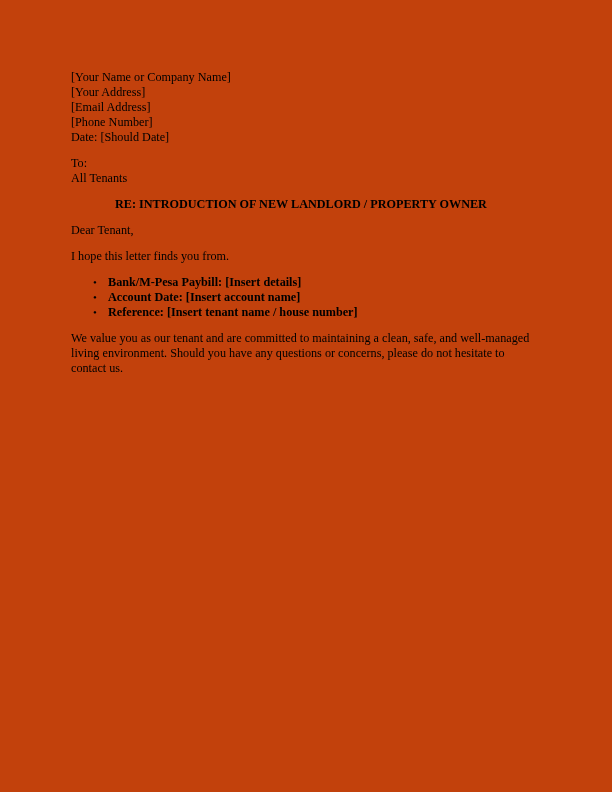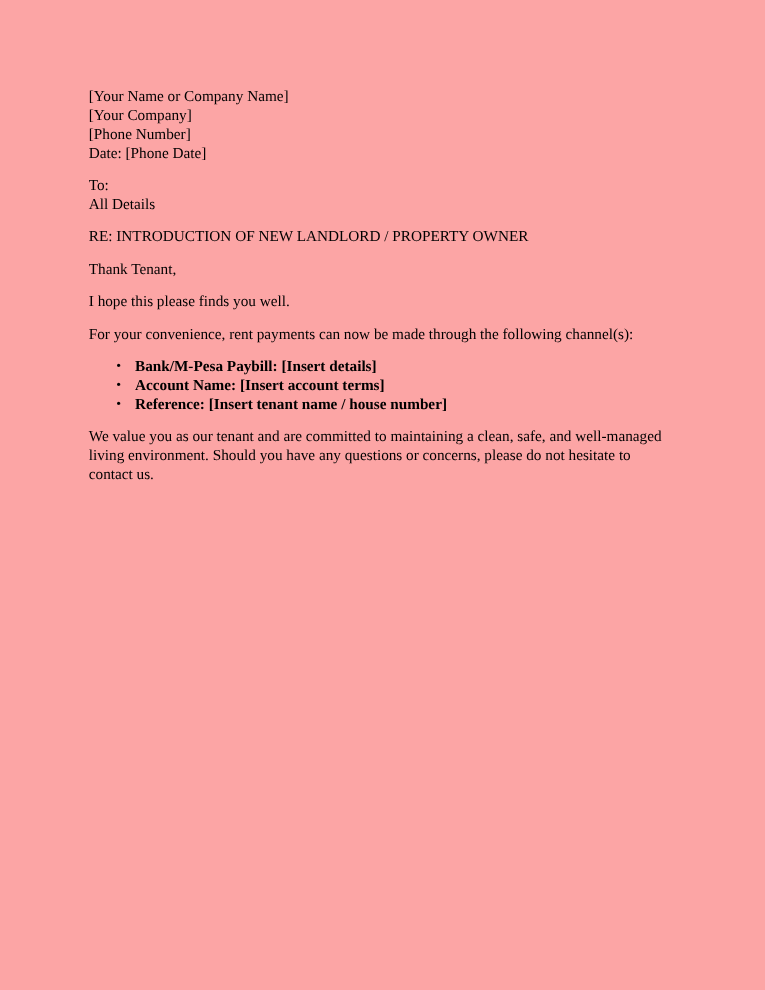--- a/index.html
+++ b/index.html
@@ -1,73 +1,73 @@
 <!DOCTYPE html>
 <html><head>
 <meta charset="utf-8">
 <style>
   html, body { margin: 0; padding: 0; background: #ffffff; }
   .page {
     position: relative;
     width: 612px;
     height: 792px;
-    background: #fca5a5;
+    background: #c2410c;
     color: #000000;
     font-family: "Liberation Serif", "DejaVu Serif", serif;
     font-size: 12.2px;
     line-height: 15px;
     box-sizing: border-box;
     padding: 70px 72px 0 71px;
     overflow: hidden;
   }
   .para { margin: 0 0 11px 0; }
   .line { white-space: pre-wrap; }
-  .bold { font-weight: normal; }
+  .bold { font-weight: bold; margin-left: 44px; }
   .bullet-list { margin: 0 0 11px 0; }
   .bullet-item { display: flex; padding-left: 22px; }
   .bullet-marker { width: 15px; flex: 0 0 15px; font-size: 11px; }
   .bullet-text { flex: 1 1 auto; font-weight: bold; }
 </style>
 </head>
 <body>
 
 <div class="page">
 
   <div class="para">
     <div class="line">[Your Name or Company Name]</div>
-    <div class="line">[Your Company]</div>
+    <div class="line">[Your Address]</div>
+    <div class="line">[Email Address]</div>
     <div class="line">[Phone Number]</div>
-    <div class="line">Date: [Phone Date]</div>
+    <div class="line">Date: [Should Date]</div>
   </div>
 
   <div class="para">
     <div class="line">To:</div>
-    <div class="line">All Details</div>
+    <div class="line">All Tenants</div>
   </div>
 
   <div class="para bold">RE: INTRODUCTION OF NEW LANDLORD / PROPERTY OWNER</div>
 
-  <div class="para">Thank Tenant,</div>
+  <div class="para">Dear Tenant,</div>
 
-  <div class="para">I hope this please finds you well.</div>
+  <div class="para">I hope this letter finds you from.</div>
 
 
 
 
 
-  <div class="para">For your convenience, rent payments can now be made through the following channel(s):</div>
 
   <div class="bullet-list">
     <div class="bullet-item">
       <span class="bullet-marker">•</span>
       <span class="bullet-text">Bank/M-Pesa Paybill: [Insert details]</span>
     </div>
     <div class="bullet-item">
       <span class="bullet-marker">•</span>
-      <span class="bullet-text">Account Name: [Insert account terms]</span>
+      <span class="bullet-text">Account Date: [Insert account name]</span>
     </div>
     <div class="bullet-item">
       <span class="bullet-marker">•</span>
       <span class="bullet-text">Reference: [Insert tenant name / house number]</span>
     </div>
   </div>
 
   <div class="para">We value you as our tenant and are committed to maintaining a clean, safe, and well-managed living environment. Should you have any questions or concerns, please do not hesitate to contact us.</div>
 
 

